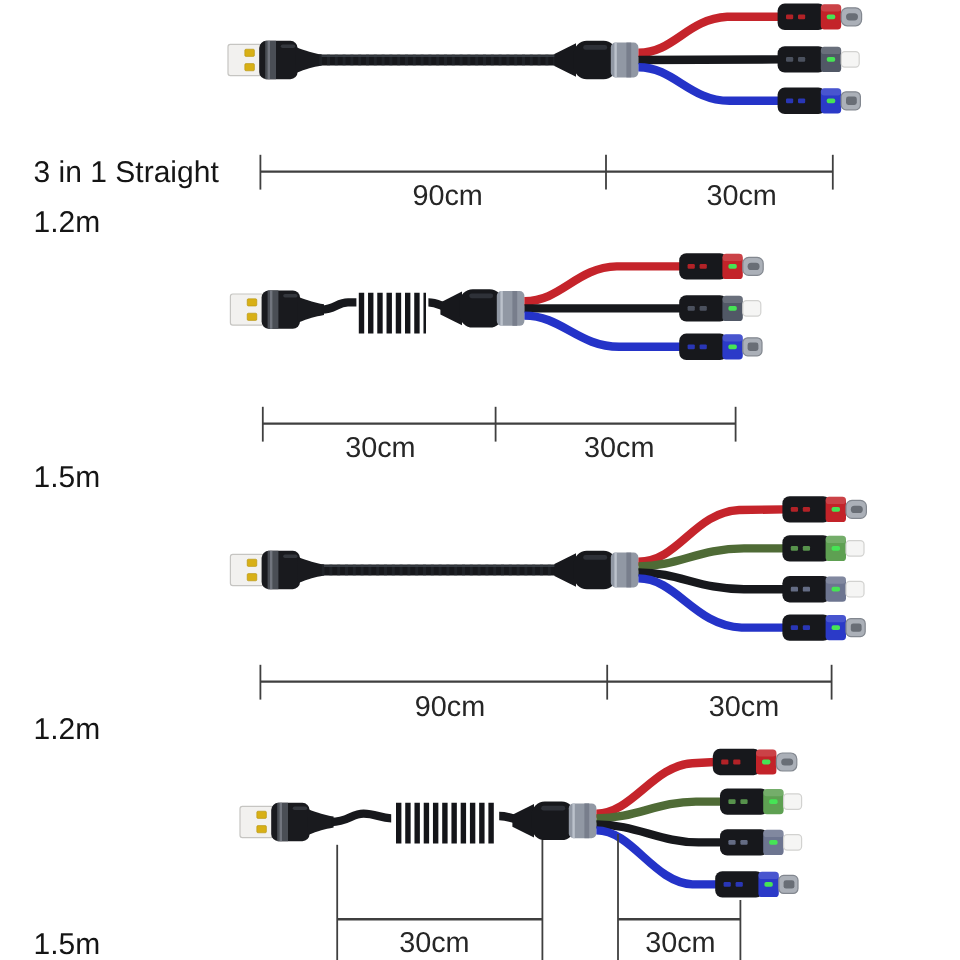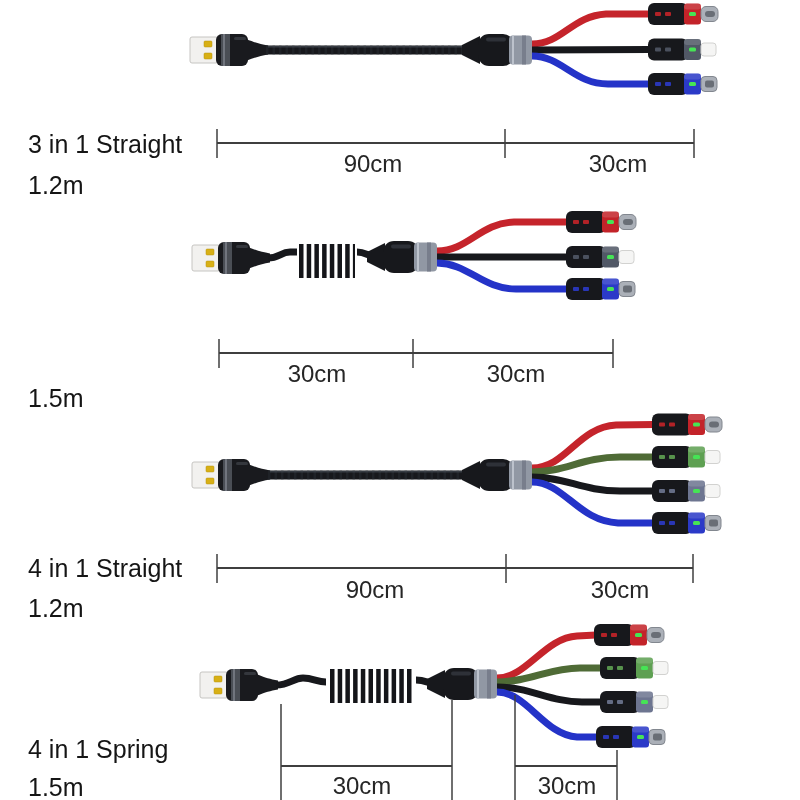--- a/index.html
+++ b/index.html
@@ -165,23 +165,21 @@
 
   <div class="lbl" style="left:28px;top:131px;width:164px">3 in 1 Straight</div>
   <div class="lbl" style="left:28px;top:172px;width:164px">1.2m</div>
   <div class="dim" style="left:323px;top:151px;width:100px">90cm</div>
   <div class="dim" style="left:568px;top:151px;width:100px">30cm</div>
 
   <div class="lbl" style="left:28px;top:385px;width:164px">1.5m</div>
   <div class="dim" style="left:267px;top:361px;width:100px">30cm</div>
   <div class="dim" style="left:466px;top:361px;width:100px">30cm</div>
 
-  <div class="lbl" style="left:28px;top:555px;width:164px">4 in 1 Straight</div>
   <div class="lbl" style="left:28px;top:595px;width:164px">1.2m</div>
   <div class="dim" style="left:325px;top:577px;width:100px">90cm</div>
   <div class="dim" style="left:570px;top:577px;width:100px">30cm</div>
 
-  <div class="lbl" style="left:28px;top:736px;width:164px">4 in 1 Spring</div>
   <div class="lbl" style="left:28px;top:774px;width:164px">1.5m</div>
   <div class="dim" style="left:312px;top:773px;width:100px">30cm</div>
   <div class="dim" style="left:517px;top:773px;width:100px">30cm</div>
 
 </div>
 
 </body></html>

